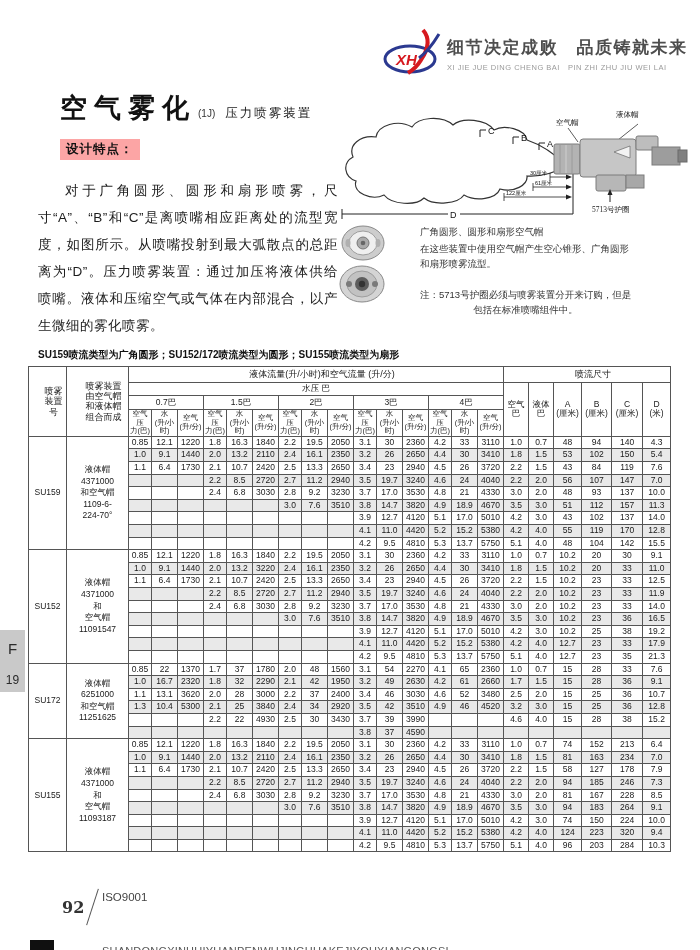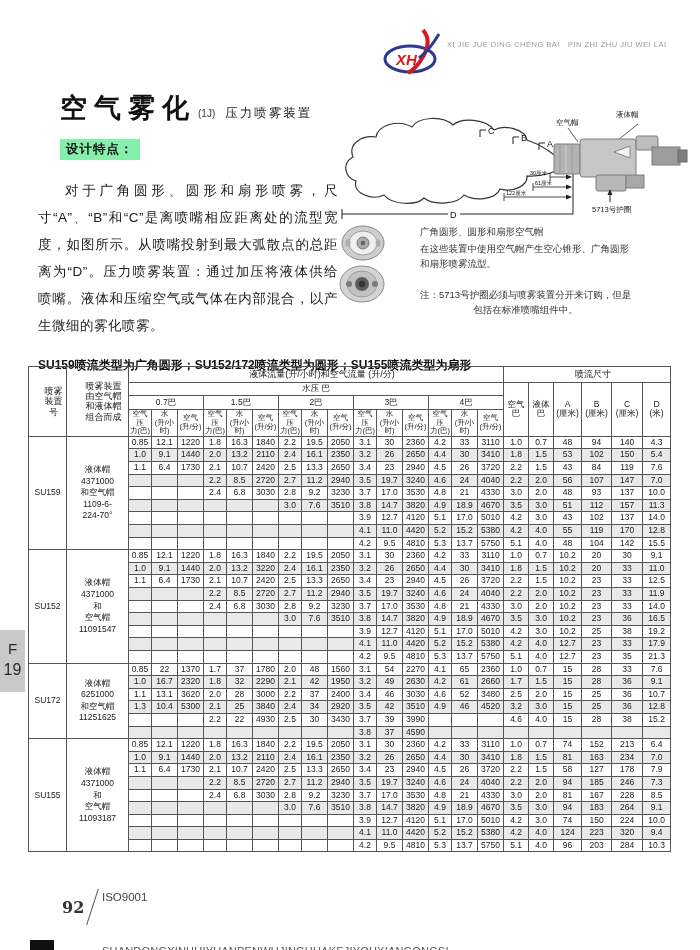--- a/index.html
+++ b/index.html
@@ -15,75 +15,76 @@
   .logo-svg{position:absolute;left:383px;top:28px;}
   .slogan{position:absolute;left:447px;top:36px;}
   .slogan-cn{font-size:17px;font-weight:bold;color:#4d4d4d;letter-spacing:1.5px;}
   .slogan-py{font-size:7.5px;color:#9a9a9a;letter-spacing:0.5px;margin-top:4px;}
 
   
   .title-row{position:absolute;left:60px;top:90px;display:flex;align-items:baseline;}
   .big-title{font-size:27px;font-weight:bold;color:#111;letter-spacing:7px;}
   .title-code{font-size:10px;color:#333;margin-left:2px;}
   .title-sub{font-size:12.5px;color:#222;margin-left:10px;letter-spacing:2px;}
-  .chip{position:absolute;left:60px;top:139px;background:#86efac;color:#111;
+  .chip{position:absolute;left:60px;top:139px;background:#fca5a5;color:#111;
         font-size:12.5px;font-weight:bold;padding:2px 6px;letter-spacing:1px;}
   .intro-p{position:absolute;left:38px;top:163px;width:300px;font-size:13.5px;
            line-height:27px;text-align:justify;text-indent:2em;color:#1c1c1c;letter-spacing:0.5px;}
 
   
   .dia-label{font-size:7.5px;color:#222;position:absolute;}
   
   .caps-title{position:absolute;left:420px;top:226px;font-size:9.5px;color:#333;}
   .caps-body{position:absolute;left:420px;top:241px;font-size:9.5px;color:#333;line-height:15px;}
   .caps-note{position:absolute;left:420px;top:287px;font-size:9.5px;color:#333;line-height:15px;text-align:center;}
 
   
-  .tbl-caption{position:absolute;left:38px;top:348px;font-size:12px;font-weight:bold;color:#111;margin-top:9px;}
+  .tbl-caption{position:absolute;left:38px;top:348px;font-size:10px;font-weight:bold;color:#111;}
   table.data{position:absolute;left:28px;top:366px;width:642px;border-collapse:collapse;
              table-layout:fixed;}
   table.data th,table.data td{border:1px solid #555;padding:0;text-align:center;
              font-weight:normal;color:#1a1a1a;overflow:hidden;}
   table.data th{font-size:8.5px;line-height:1.15;}
   tr.h1 th{height:15px;font-size:9px;padding-left:12px;}
   tr.h2 th{height:12px;}
   tr.h3 th{height:13px;}
   tr.h4 th{height:22px;font-size:7.5px;}
   th.sizecol{font-size:8.5px;}
   table.data td{font-size:8.5px;height:11.6px;line-height:11.6px;}
   td.idcell{font-size:9px;}
   td.capcell{font-size:8.5px;line-height:10.5px;white-space:pre-line;}
   tr.stripe td{background:#e9e9e9;}
   tr.group-start td{border-top:1.5px solid #333;}
 
   
   .side-tab{position:absolute;left:0;top:630px;width:25px;height:62px;background:#c9c9c9;
             text-align:center;color:#2a2a2a;}
   .side-tab .f{font-size:15px;margin-top:10px;}
-  .side-tab .n{font-size:16px;margin-top:4px;}
+  .side-tab .n{font-size:12px;margin-top:16px;}
 
   
   .page-num{position:absolute;left:62px;top:898px;font-family:"DejaVu Serif","Liberation Serif",serif;
             font-size:16px;font-weight:bold;color:#333;}
   .foot-slash{position:absolute;left:92px;top:888px;width:1px;height:38px;background:#555;
               transform:rotate(18deg);}
   .foot-iso{position:absolute;left:102px;top:891px;font-size:11.5px;color:#444;}
   .foot-co{position:absolute;left:102px;top:945px;font-size:11px;color:#555;letter-spacing:0.2px;}
   .print-mark{position:absolute;left:30px;top:940px;width:24px;height:10px;background:#101010;}
 </style>
 </head>
 <body>
 
 <svg class="logo-svg" width="60" height="52" viewBox="0 0 60 52">
   <ellipse cx="27" cy="31" rx="25" ry="13" fill="none" stroke="#2b3990" stroke-width="3"></ellipse>
   <path d="M40,2 C47,10 46,20 38,32 C35,37 30,42 25,45" fill="none" stroke="#d6191f" stroke-width="4"></path>
   <path d="M56,6 C50,16 44,24 36,30" fill="none" stroke="#2b3990" stroke-width="3"></path>
   <text x="13" y="37" font-size="15" font-style="italic" font-weight="bold" fill="#d6191f" font-family="Liberation Sans,DejaVu Sans,sans-serif">XH</text>
 </svg>
 <div class="slogan">
+  <div class="slogan-cn">细节决定成败　品质铸就未来</div>
   <div class="slogan-py">XI JIE JUE DING CHENG BAI　PIN ZHI ZHU JIU WEI LAI</div>
 </div>
 
 <div class="title-row">
   <span class="big-title">空气雾化</span>
   <span class="title-code">(1J)</span>
   <span class="title-sub">压力喷雾装置</span>
 </div>
 <div class="chip">设计特点：</div>
 <p class="intro-p">对于广角圆形、圆形和扇形喷雾，尺寸“A”、“B”和“C”是离喷嘴相应距离处的流型宽度，如图所示。从喷嘴投射到最大弧散点的总距离为“D”。压力喷雾装置：通过加压将液体供给喷嘴。液体和压缩空气或气体在内部混合，以产生微细的雾化喷雾。</p>
@@ -145,21 +146,21 @@
   <rect x="100" y="31" width="28" height="18" fill="#9d9d9d" stroke="#7c7c7c"></rect>
   <rect x="126" y="34" width="9" height="12" fill="#808080" stroke="#6a6a6a"></rect>
   <polygon points="78,30 62,36 78,42" fill="#f2f2f2" stroke="#666" stroke-width="0.7"></polygon>
   <rect x="44" y="59" width="30" height="16" rx="2" fill="#b7b7b7" stroke="#7c7c7c"></rect>
   <rect x="74" y="59" width="18" height="13" fill="#a8a8a8" stroke="#7c7c7c"></rect>
   <line x1="58" y1="86" x2="58" y2="76" stroke="#222" stroke-width="1"></line>
   <polygon points="58,73 55.5,79 60.5,79" fill="#222"></polygon>
 </svg>
 <div class="dia-label" style="left:556px;top:118px;">空气帽</div>
 <div class="dia-label" style="left:616px;top:110px;">液体帽</div>
-<div class="dia-label" style="left:592px;top:205px;">5713号护圈</div>
+<div class="dia-label" style="left:592px;top:205px;font-family:Liberation Serif, serif;">5713号护圈</div>
 
 <svg class="abs" style="left:341px;top:224px;" width="44" height="38" viewBox="0 0 44 38">
   <ellipse cx="22" cy="19" rx="21" ry="17" fill="#cdcdcd" stroke="#8a8a8a"></ellipse>
   <ellipse cx="22" cy="19" rx="14" ry="12" fill="#efefef" stroke="#9d9d9d"></ellipse>
   <ellipse cx="22" cy="19" rx="6" ry="6" fill="#aaaaaa" stroke="#777"></ellipse>
   <circle cx="22" cy="19" r="2.3" fill="#666"></circle>
   <ellipse cx="7" cy="19" rx="2.5" ry="4" fill="#b0b0b0"></ellipse>
   <ellipse cx="37" cy="19" rx="2.5" ry="4" fill="#b0b0b0"></ellipse>
 </svg>
 <svg class="abs" style="left:339px;top:264px;" width="46" height="40" viewBox="0 0 46 40">

